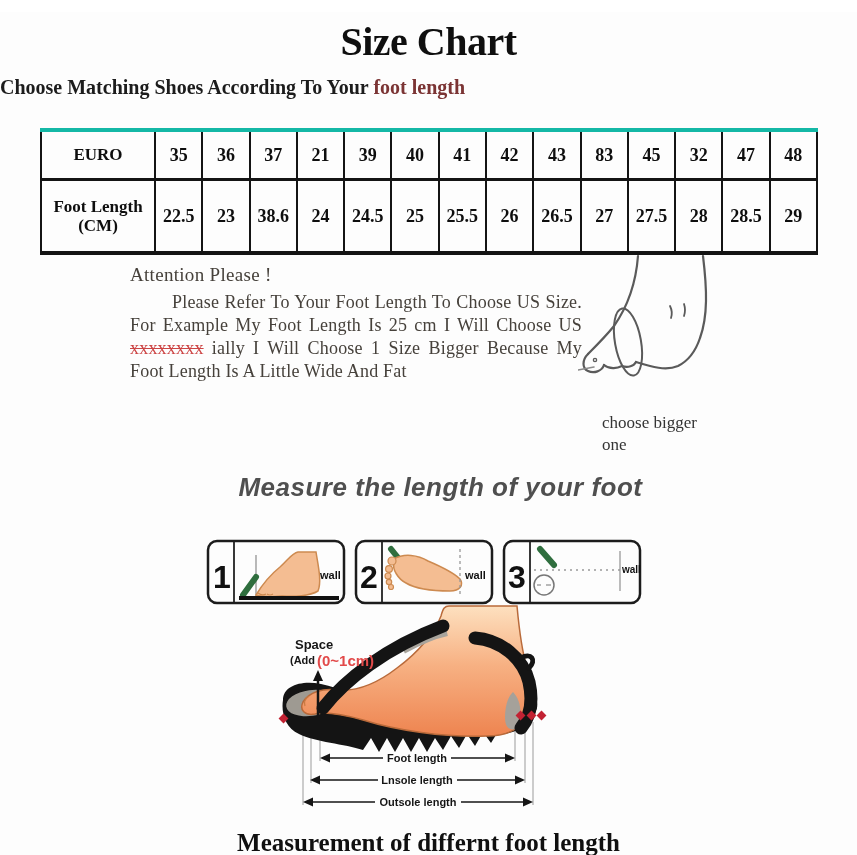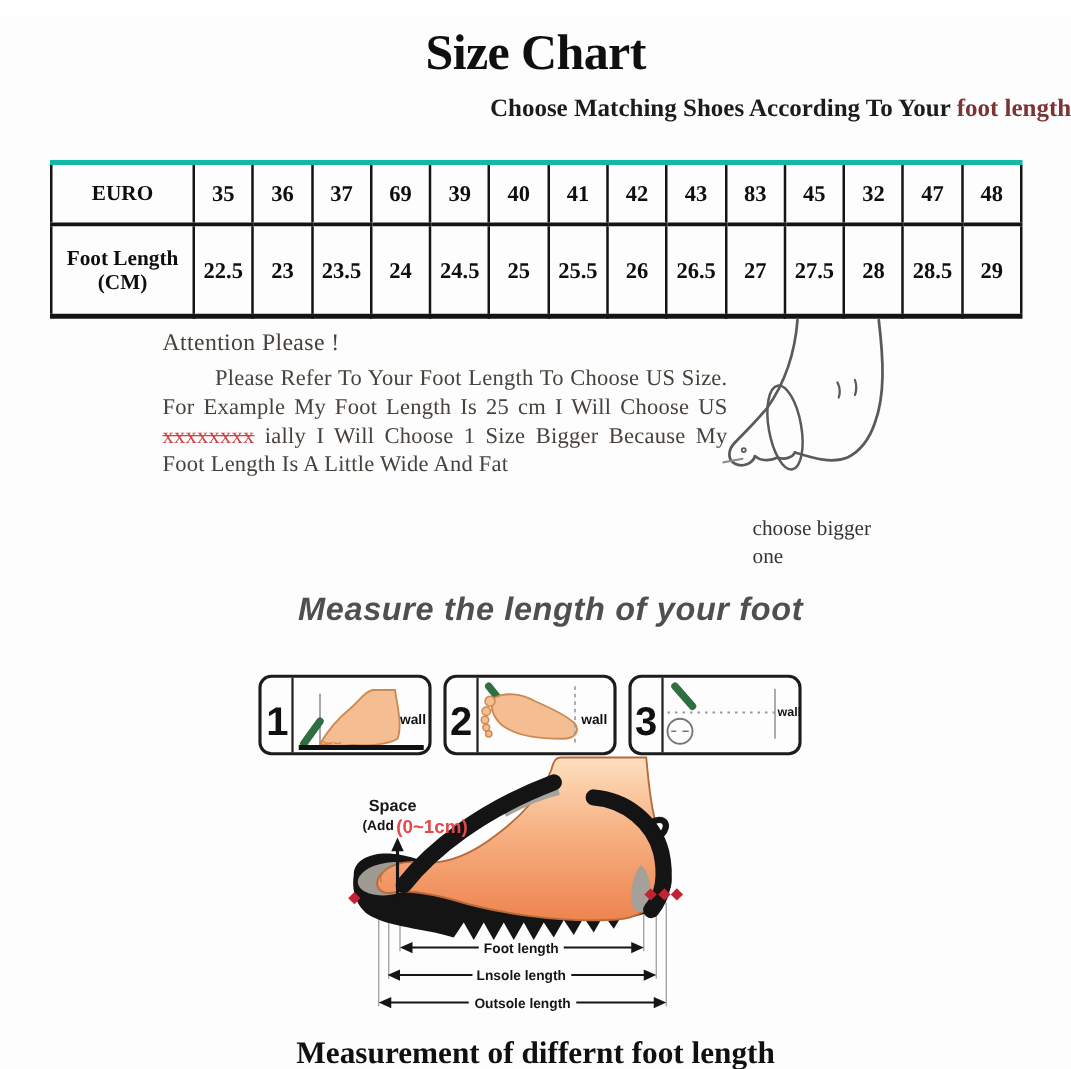--- a/index.html
+++ b/index.html
@@ -7,21 +7,21 @@
     position:relative; width:857px; height:855px; margin:12px auto;
     background:#fdfdfd; font-family:"Liberation Serif", serif; overflow:hidden;
   }
 
   
   .title {
     position:absolute; top:6px; left:0; right:0; text-align:center;
     font-size:40px; font-weight:bold; color:#0f0f0f; letter-spacing:-0.5px;
   }
   .subtitle {
-    position:absolute; top:64px; left:0; right:0; text-align:right;
+    position:absolute; top:64px; left:0; right:0; text-align:left;
     font-size:20px; font-weight:bold; color:#1c1c1c;
   }
   .subtitle .hl { color:#7b3434; }
 
   
   .size-table {
     position:absolute; left:40px; top:116px; width:778px;
     border-collapse:collapse; table-layout:fixed;
     border-top:4px solid #14b8a6; border-bottom:4px solid #141414;
   }
@@ -76,37 +76,37 @@
 
   <div class="subtitle"><span>Choose Matching Shoes According To Your </span><span class="hl">foot length</span></div>
 
   <table class="size-table">
     <tbody>
         <tr class="r1">
       <td class="lbl">EURO</td>
       <td>35</td>
       <td>36</td>
       <td>37</td>
-      <td>69</td>
+      <td>21</td>
       <td>39</td>
       <td>40</td>
       <td>41</td>
       <td>42</td>
       <td>43</td>
       <td>83</td>
       <td>45</td>
       <td>32</td>
       <td>47</td>
       <td>48</td>
     </tr>
     <tr class="r2">
       <td class="lbl">Foot Length (CM)</td>
       <td>22.5</td>
       <td>23</td>
-      <td>23.5</td>
+      <td>38.6</td>
       <td>24</td>
       <td>24.5</td>
       <td>25</td>
       <td>25.5</td>
       <td>26</td>
       <td>26.5</td>
       <td>27</td>
       <td>27.5</td>
       <td>28</td>
       <td>28.5</td>

